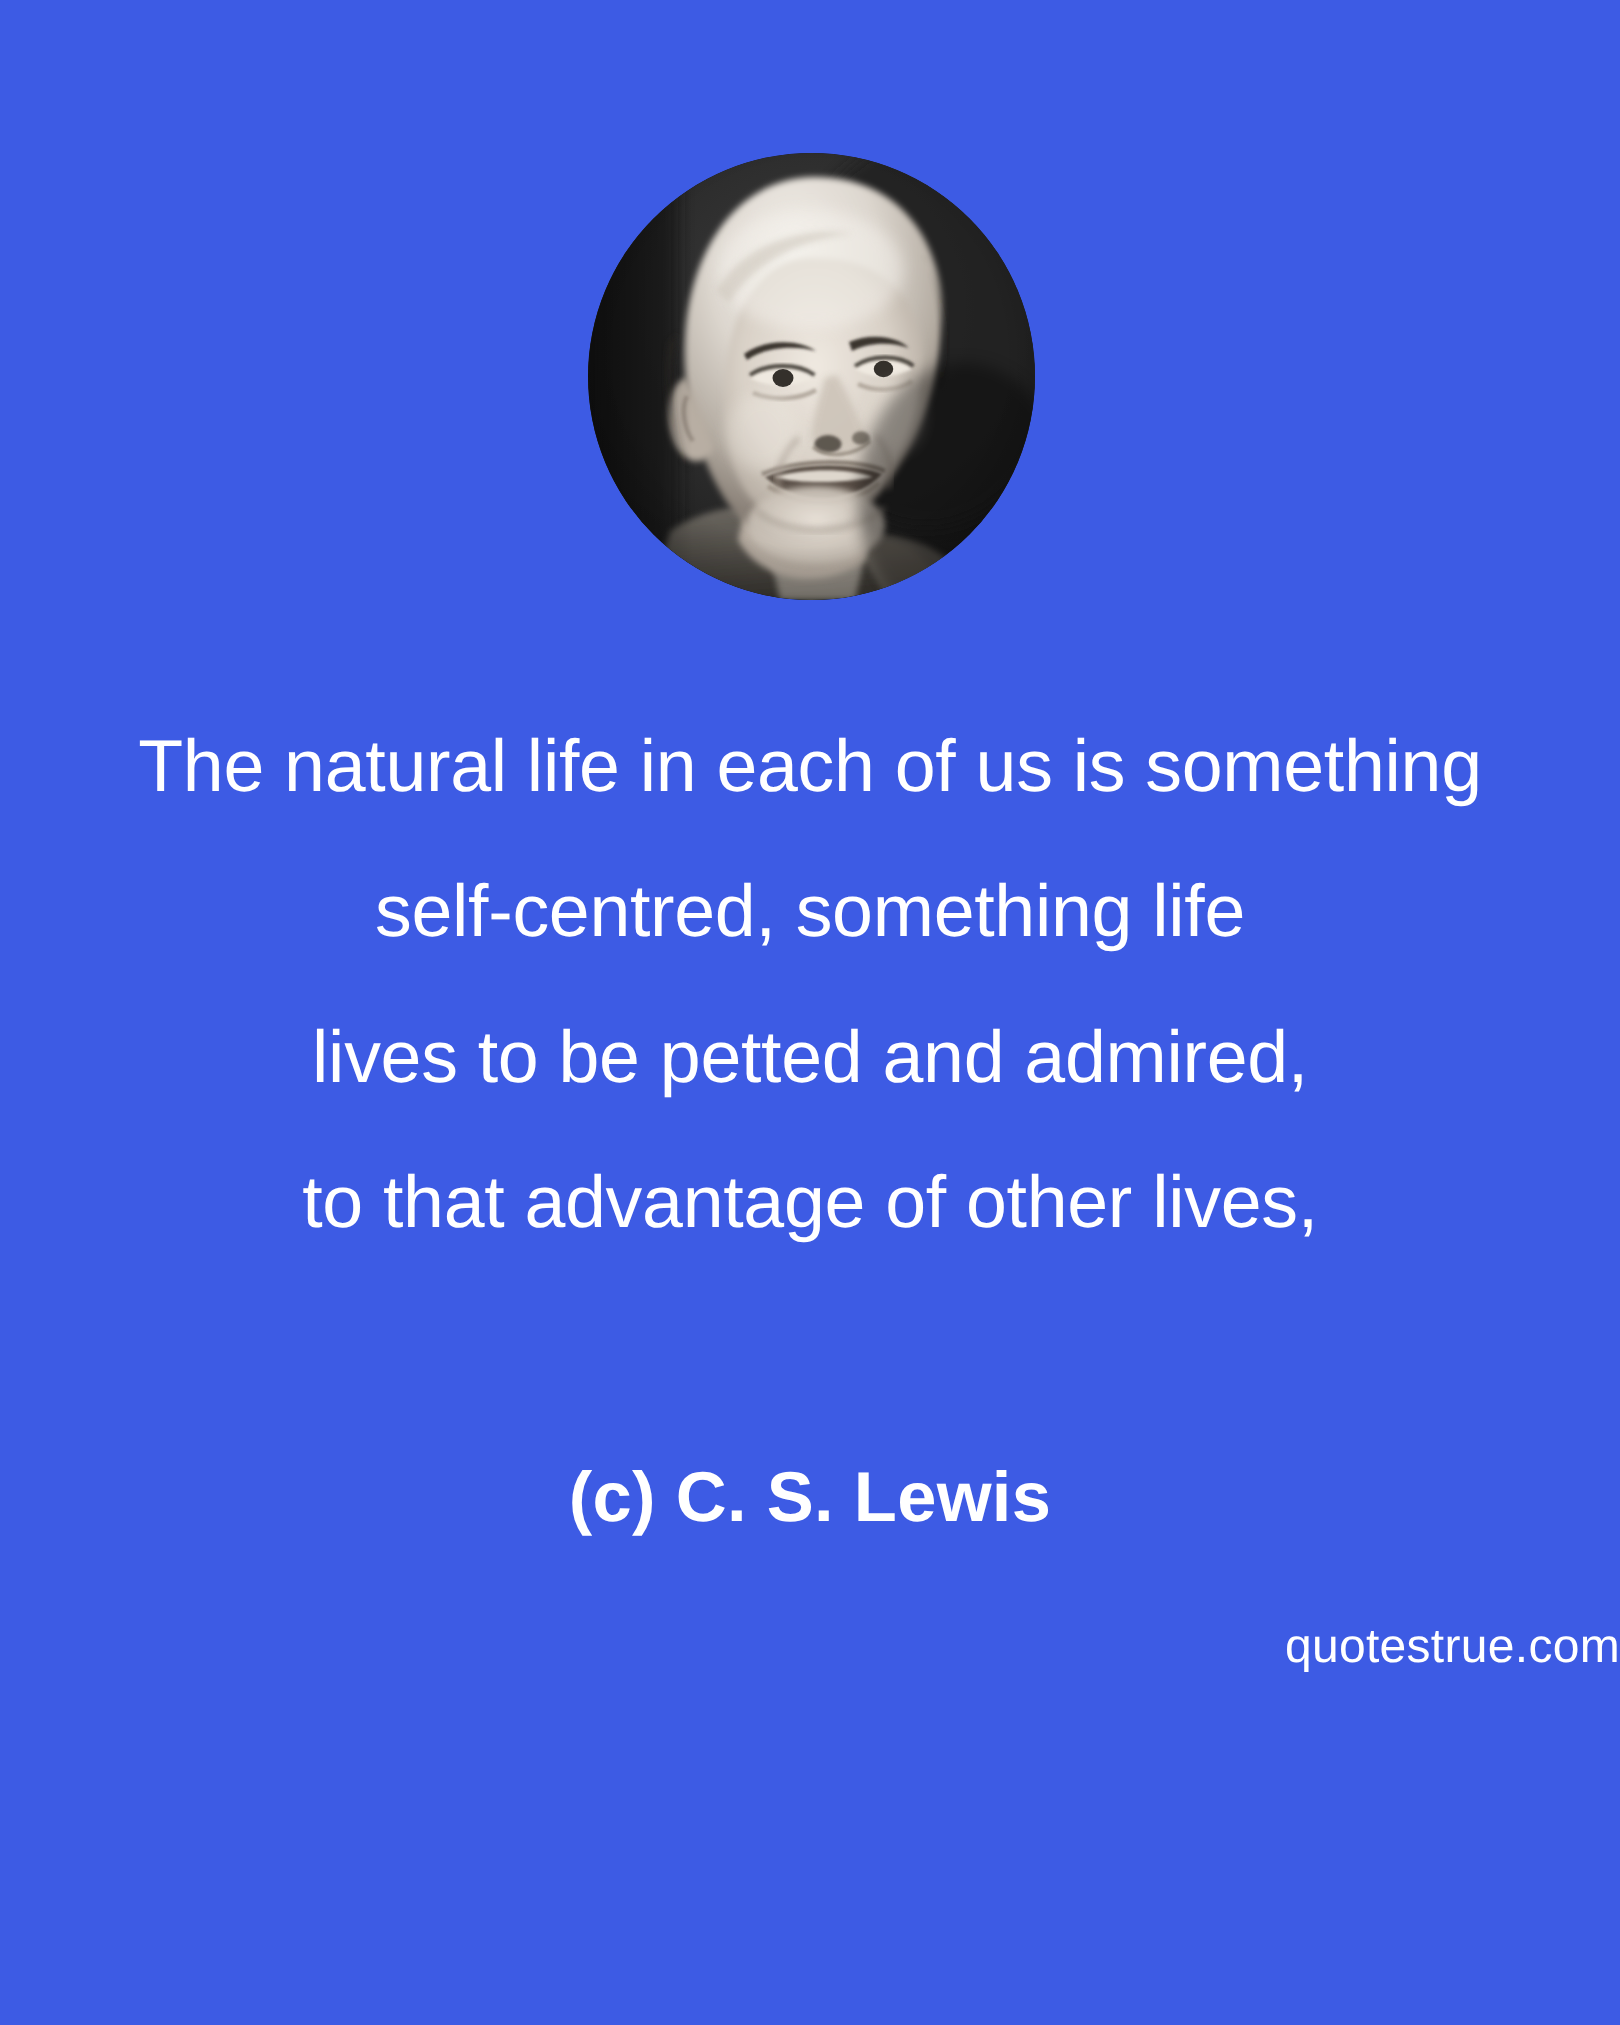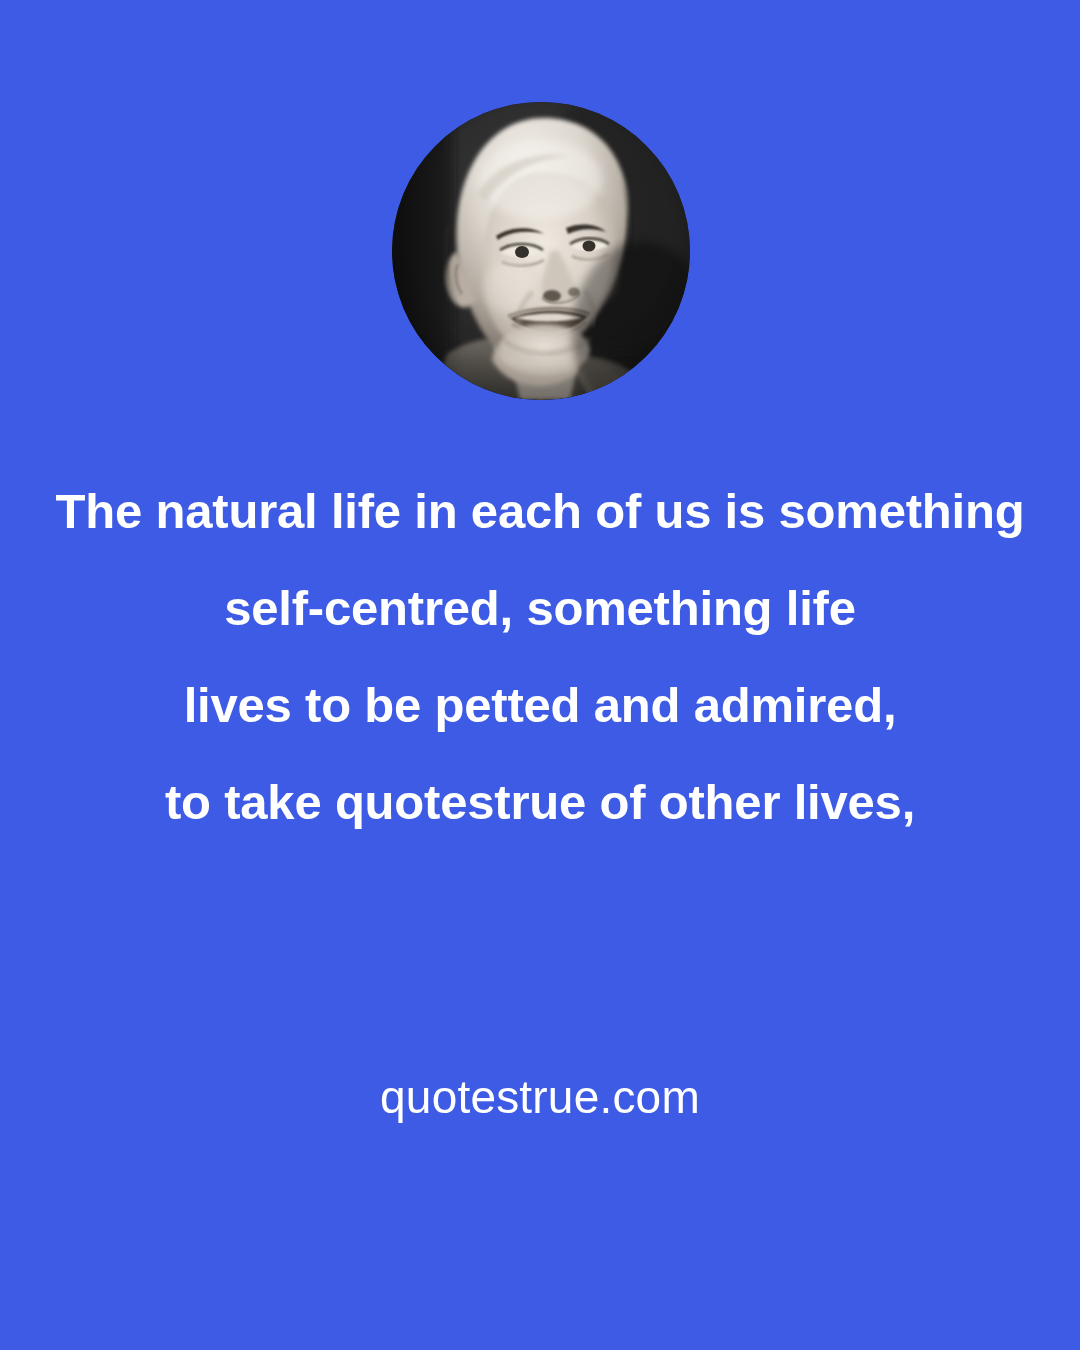--- a/index.html
+++ b/index.html
@@ -48,21 +48,21 @@
     left: 0;
     top: 463px;
     width: 1080px;
     text-align: center;
   }
   .quote-line {
     display: block;
     color: #ffffff;
     font-family: "Liberation Sans", sans-serif;
     font-size: 49px;
-    font-weight: 700;
+    font-weight: 400;
     line-height: 97px;
     letter-spacing: -0.2px;
     white-space: nowrap;
   }
 
   
   .attribution {
     position: absolute;
     left: 0;
     top: 963px;
@@ -75,24 +75,24 @@
     line-height: 70px;
     letter-spacing: 0.2px;
   }
 
   
   .site {
     position: absolute;
     left: 0;
     top: 1062px;
     width: 1080px;
-    text-align: center;
+    text-align: right;
     color: #ffffff;
     font-family: "Liberation Sans", sans-serif;
-    font-size: 46px;
+    font-size: 32px;
     font-weight: 400;
     line-height: 70px;
     letter-spacing: 0.2px;
   }
 </style>
 </head>
 <body>
 
 <div class="card">
 
@@ -227,19 +227,20 @@
         </radialGradient>
         <rect x="0" y="0" width="298" height="298" fill="url(#vig)"></rect>
       </g>
     </svg>
   </div>
 
   <div class="quote-block">
     <span class="quote-line">The natural life in each of us is something</span>
     <span class="quote-line">self-centred, something life</span>
     <span class="quote-line">lives to be petted and admired,</span>
-    <span class="quote-line">to take quotestrue of other lives,</span>
+    <span class="quote-line">to that advantage of other lives,</span>
   </div>
 
+  <div class="attribution">(c) C. S. Lewis</div>
 
   <div class="site">quotestrue.com</div>
 
 </div>
 
 </body></html>

